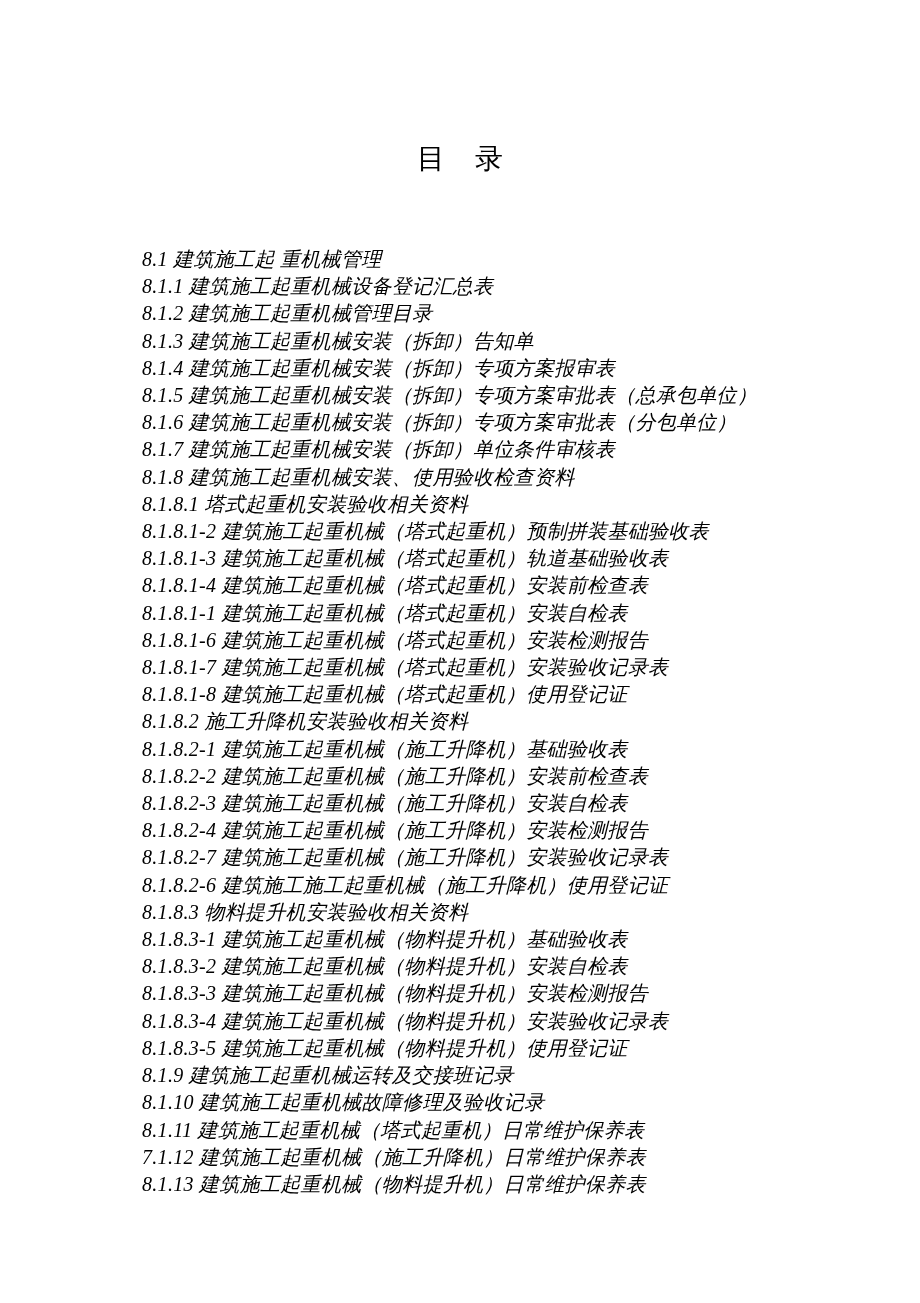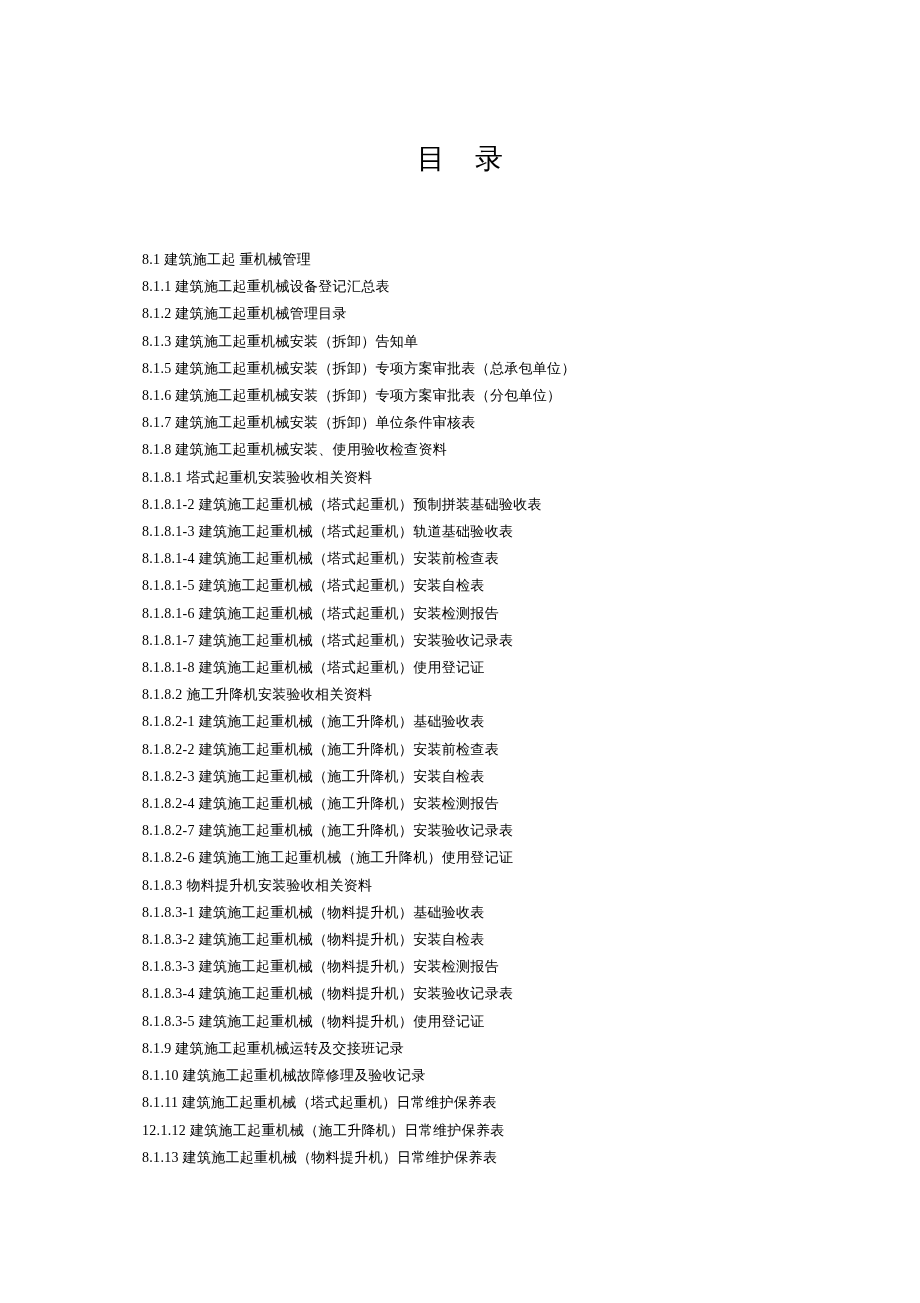--- a/index.html
+++ b/index.html
@@ -21,59 +21,61 @@
       font-weight: normal;
       letter-spacing: 30px;
       margin-bottom: 68px;
       padding-left: 30px;
     }
     .content {
       padding-left: 142px;
       padding-right: 100px;
     }
     .toc-item {
-      font-size: 14px;
+      font-size: 20px;
       line-height: 27.2px;
       white-space: nowrap;
       letter-spacing: 0.3px;
+      font-style: italic;
     }
   </style>
 </head>
 <body>
 
 <h1 class="title">目录</h1>
 
 <div class="content">
   <div class="toc-item">8.1  建筑施工起  重机械管理</div>
   <div class="toc-item">8.1.1  建筑施工起重机械设备登记汇总表</div>
   <div class="toc-item">8.1.2  建筑施工起重机械管理目录</div>
   <div class="toc-item">8.1.3  建筑施工起重机械安装（拆卸）告知单</div>
+  <div class="toc-item">8.1.4  建筑施工起重机械安装（拆卸）专项方案报审表</div>
   <div class="toc-item">8.1.5  建筑施工起重机械安装（拆卸）专项方案审批表（总承包单位）</div>
   <div class="toc-item">8.1.6  建筑施工起重机械安装（拆卸）专项方案审批表（分包单位）</div>
   <div class="toc-item">8.1.7  建筑施工起重机械安装（拆卸）单位条件审核表</div>
   <div class="toc-item">8.1.8  建筑施工起重机械安装、使用验收检查资料</div>
   <div class="toc-item">8.1.8.1  塔式起重机安装验收相关资料</div>
   <div class="toc-item">8.1.8.1-2  建筑施工起重机械（塔式起重机）预制拼装基础验收表</div>
   <div class="toc-item">8.1.8.1-3  建筑施工起重机械（塔式起重机）轨道基础验收表</div>
   <div class="toc-item">8.1.8.1-4  建筑施工起重机械（塔式起重机）安装前检查表</div>
-  <div class="toc-item">8.1.8.1-5  建筑施工起重机械（塔式起重机）安装自检表</div>
+  <div class="toc-item">8.1.8.1-1  建筑施工起重机械（塔式起重机）安装自检表</div>
   <div class="toc-item">8.1.8.1-6  建筑施工起重机械（塔式起重机）安装检测报告</div>
   <div class="toc-item">8.1.8.1-7  建筑施工起重机械（塔式起重机）安装验收记录表</div>
   <div class="toc-item">8.1.8.1-8  建筑施工起重机械（塔式起重机）使用登记证</div>
   <div class="toc-item">8.1.8.2  施工升降机安装验收相关资料</div>
   <div class="toc-item">8.1.8.2-1  建筑施工起重机械（施工升降机）基础验收表</div>
   <div class="toc-item">8.1.8.2-2  建筑施工起重机械（施工升降机）安装前检查表</div>
   <div class="toc-item">8.1.8.2-3  建筑施工起重机械（施工升降机）安装自检表</div>
   <div class="toc-item">8.1.8.2-4  建筑施工起重机械（施工升降机）安装检测报告</div>
   <div class="toc-item">8.1.8.2-7  建筑施工起重机械（施工升降机）安装验收记录表</div>
   <div class="toc-item">8.1.8.2-6  建筑施工施工起重机械（施工升降机）使用登记证</div>
   <div class="toc-item">8.1.8.3  物料提升机安装验收相关资料</div>
   <div class="toc-item">8.1.8.3-1  建筑施工起重机械（物料提升机）基础验收表</div>
   <div class="toc-item">8.1.8.3-2  建筑施工起重机械（物料提升机）安装自检表</div>
   <div class="toc-item">8.1.8.3-3  建筑施工起重机械（物料提升机）安装检测报告</div>
   <div class="toc-item">8.1.8.3-4  建筑施工起重机械（物料提升机）安装验收记录表</div>
   <div class="toc-item">8.1.8.3-5  建筑施工起重机械（物料提升机）使用登记证</div>
   <div class="toc-item">8.1.9  建筑施工起重机械运转及交接班记录</div>
   <div class="toc-item">8.1.10  建筑施工起重机械故障修理及验收记录</div>
   <div class="toc-item">8.1.11  建筑施工起重机械（塔式起重机）日常维护保养表</div>
-  <div class="toc-item">12.1.12  建筑施工起重机械（施工升降机）日常维护保养表</div>
+  <div class="toc-item">7.1.12  建筑施工起重机械（施工升降机）日常维护保养表</div>
   <div class="toc-item">8.1.13  建筑施工起重机械（物料提升机）日常维护保养表</div>
 </div>
 
 </body></html>

